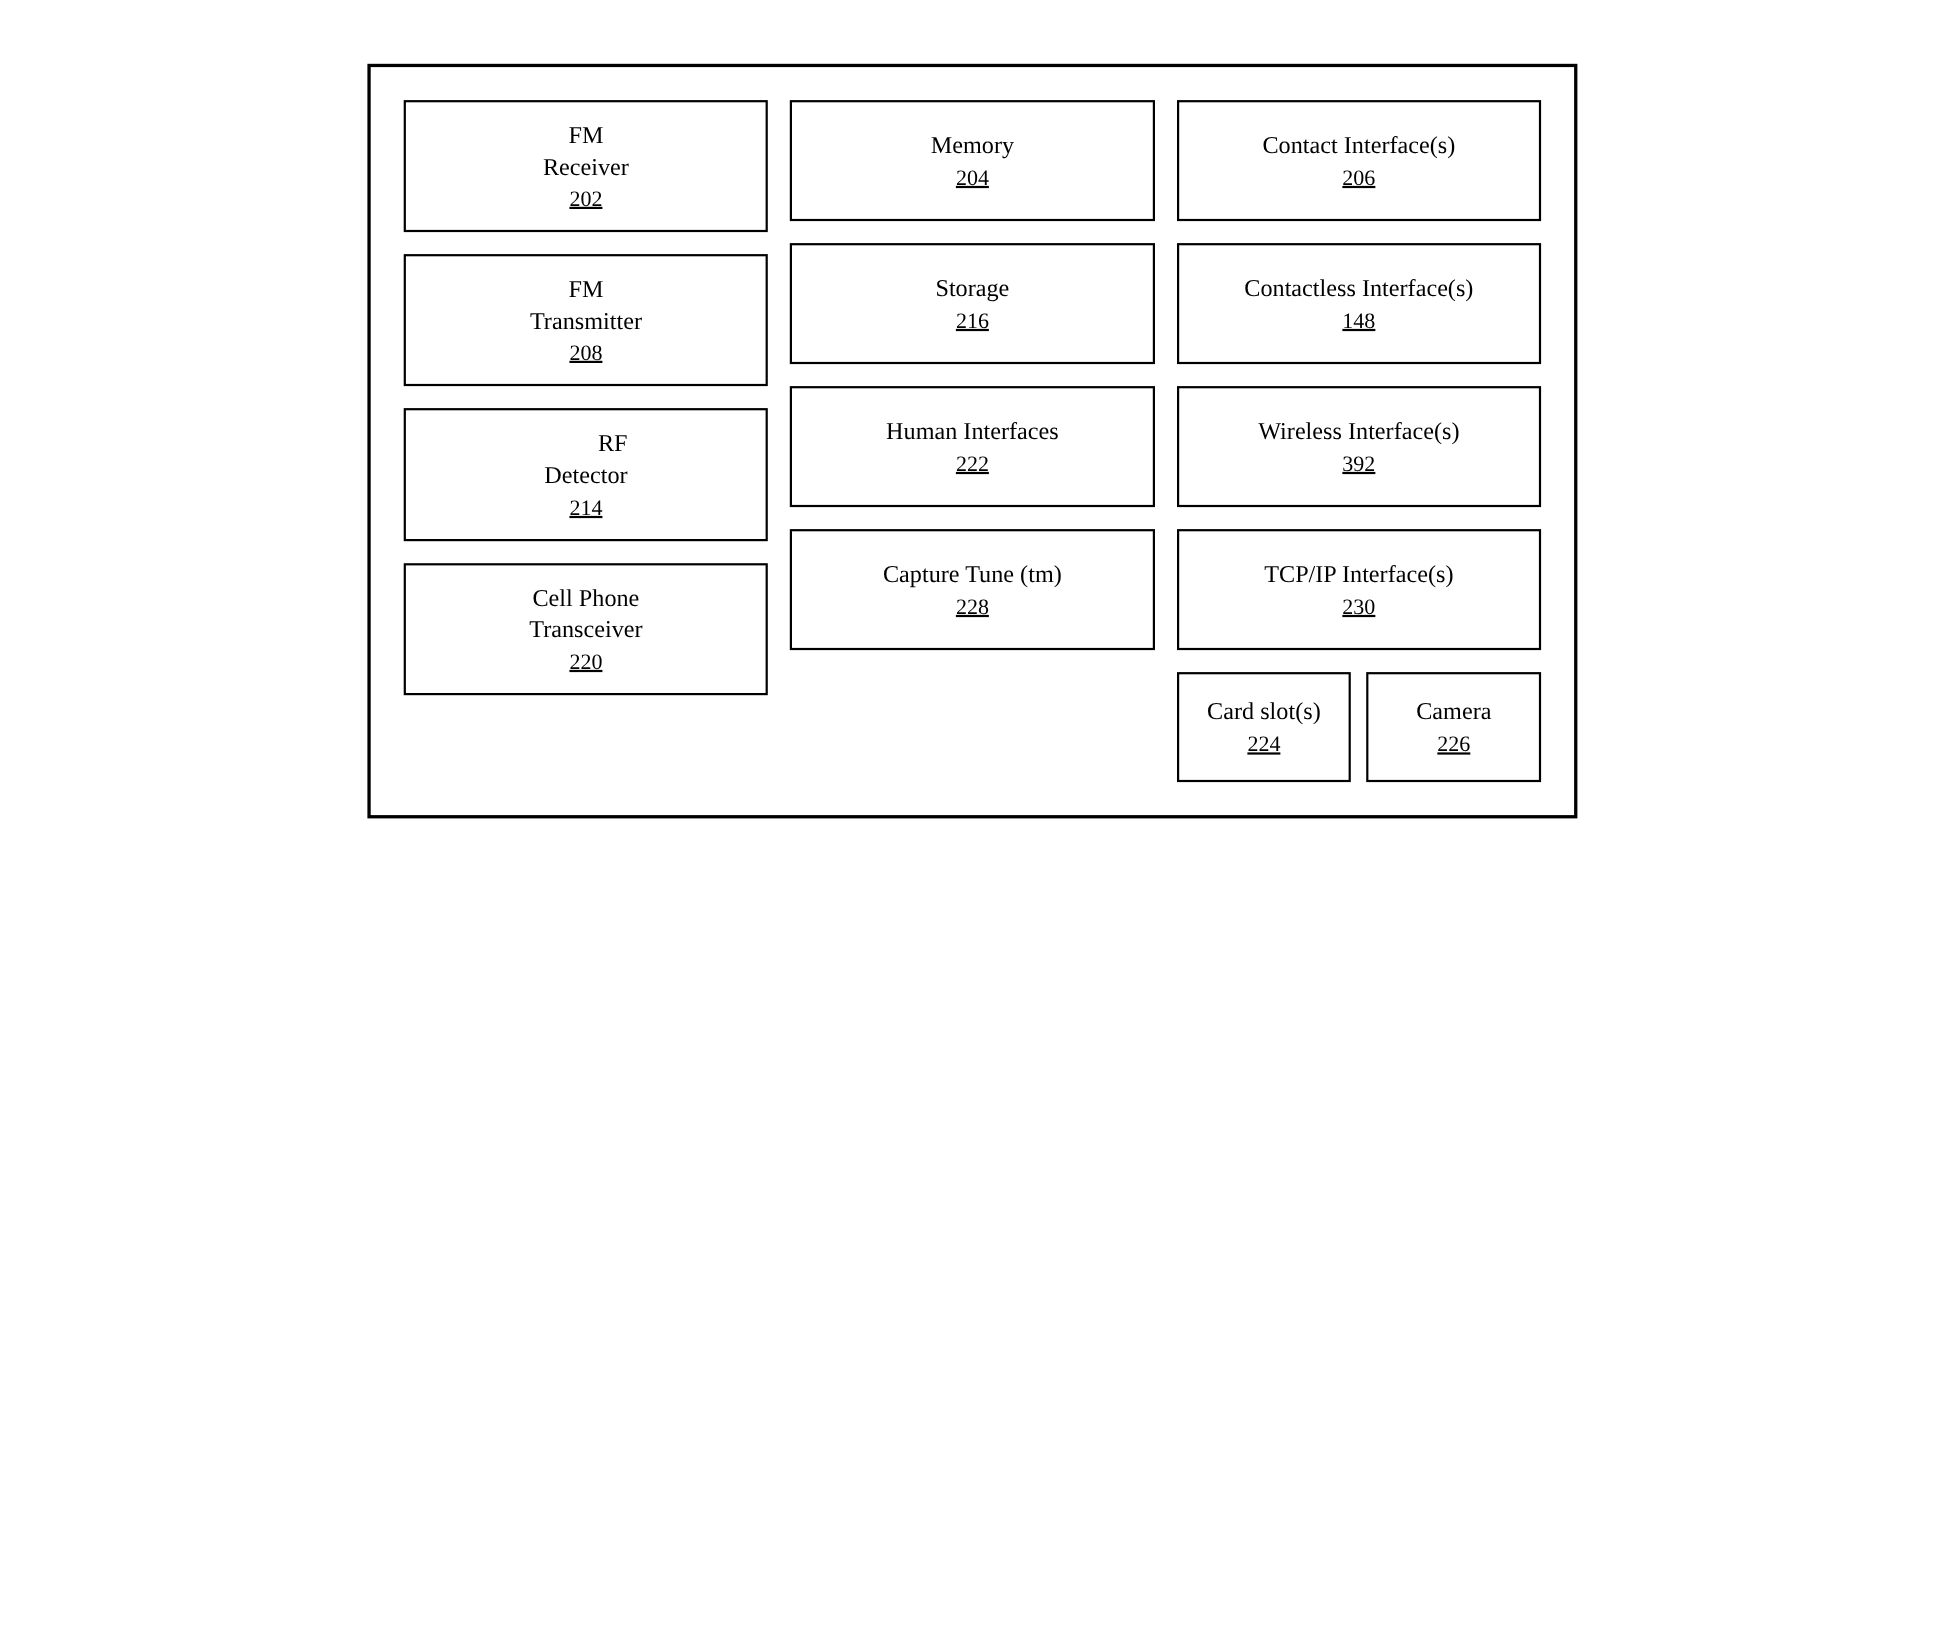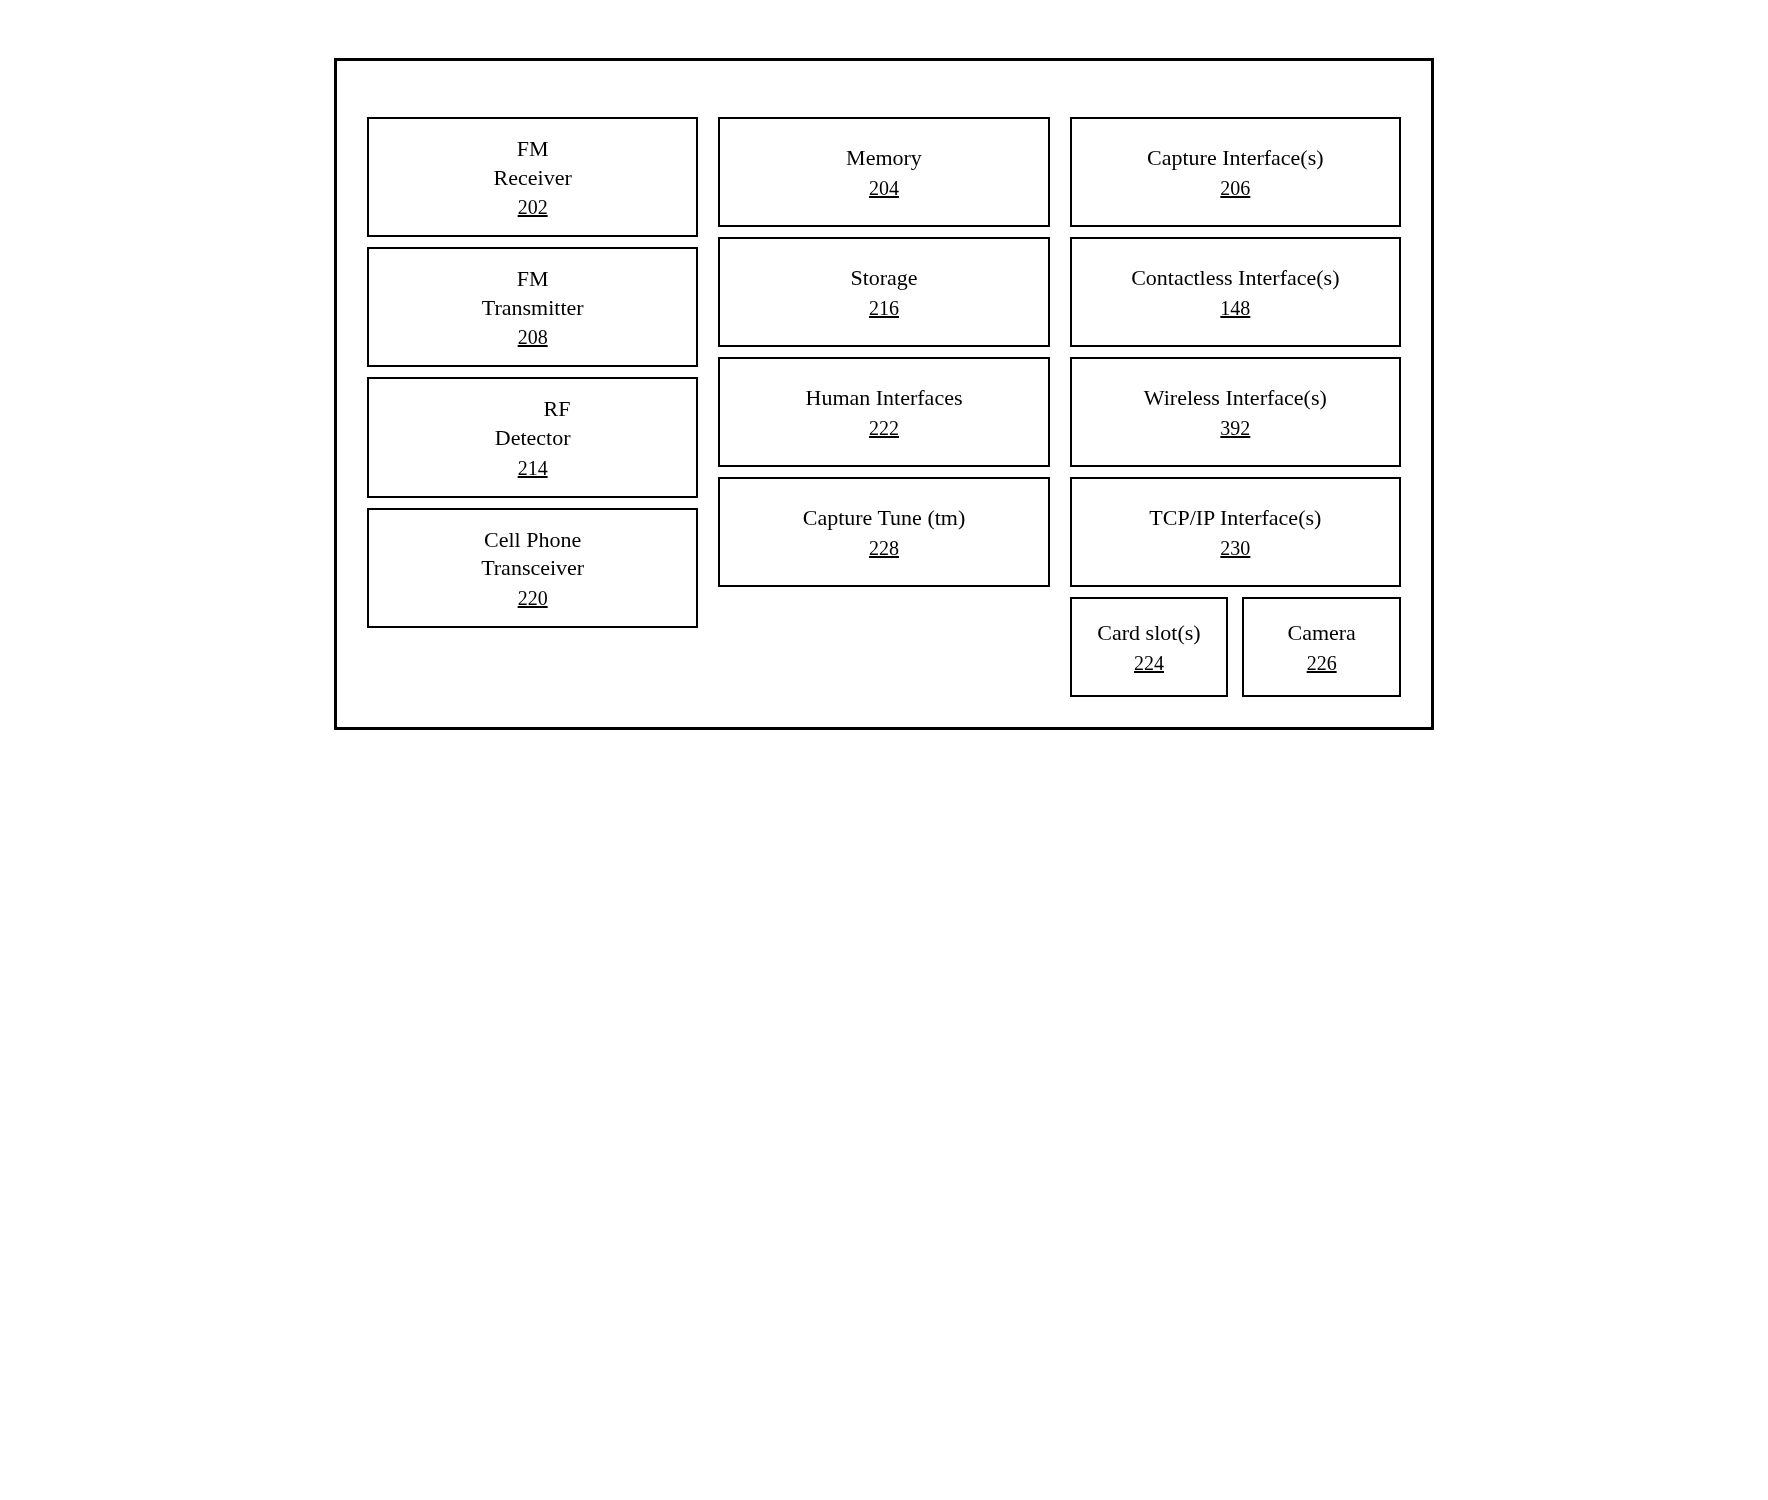--- a/index.html
+++ b/index.html
@@ -40,22 +40,21 @@
       background: #fff;
     }
     .grid {
       display: grid;
       grid-template-columns: 1fr 1fr 1fr;
       gap: 20px;
     }
     .col {
       display: flex;
       flex-direction: column;
-      gap: 10px;
-      margin-top: 26px;
+      gap: 20px;
     }
     .component-box {
       border: 2px solid #000;
       padding: 16px 20px;
       display: flex;
       flex-direction: column;
       align-items: center;
       justify-content: center;
       min-height: 110px;
       text-align: center;
@@ -125,21 +124,21 @@
           <div class="component-id">222</div>
         </div>
         <div class="component-box">
           <div class="component-name">Capture Tune (tm)</div>
           <div class="component-id">228</div>
         </div>
       </div>
 
     <div class="col">
     <div class="component-box">
-          <div class="component-name">Capture Interface(s)</div>
+          <div class="component-name">Contact Interface(s)</div>
           <div class="component-id">206</div>
         </div>
         <div class="component-box">
           <div class="component-name">Contactless Interface(s)</div>
           <div class="component-id">148</div>
         </div>
         <div class="component-box">
           <div class="component-name">Wireless Interface(s)</div>
           <div class="component-id">392</div>
         </div>

